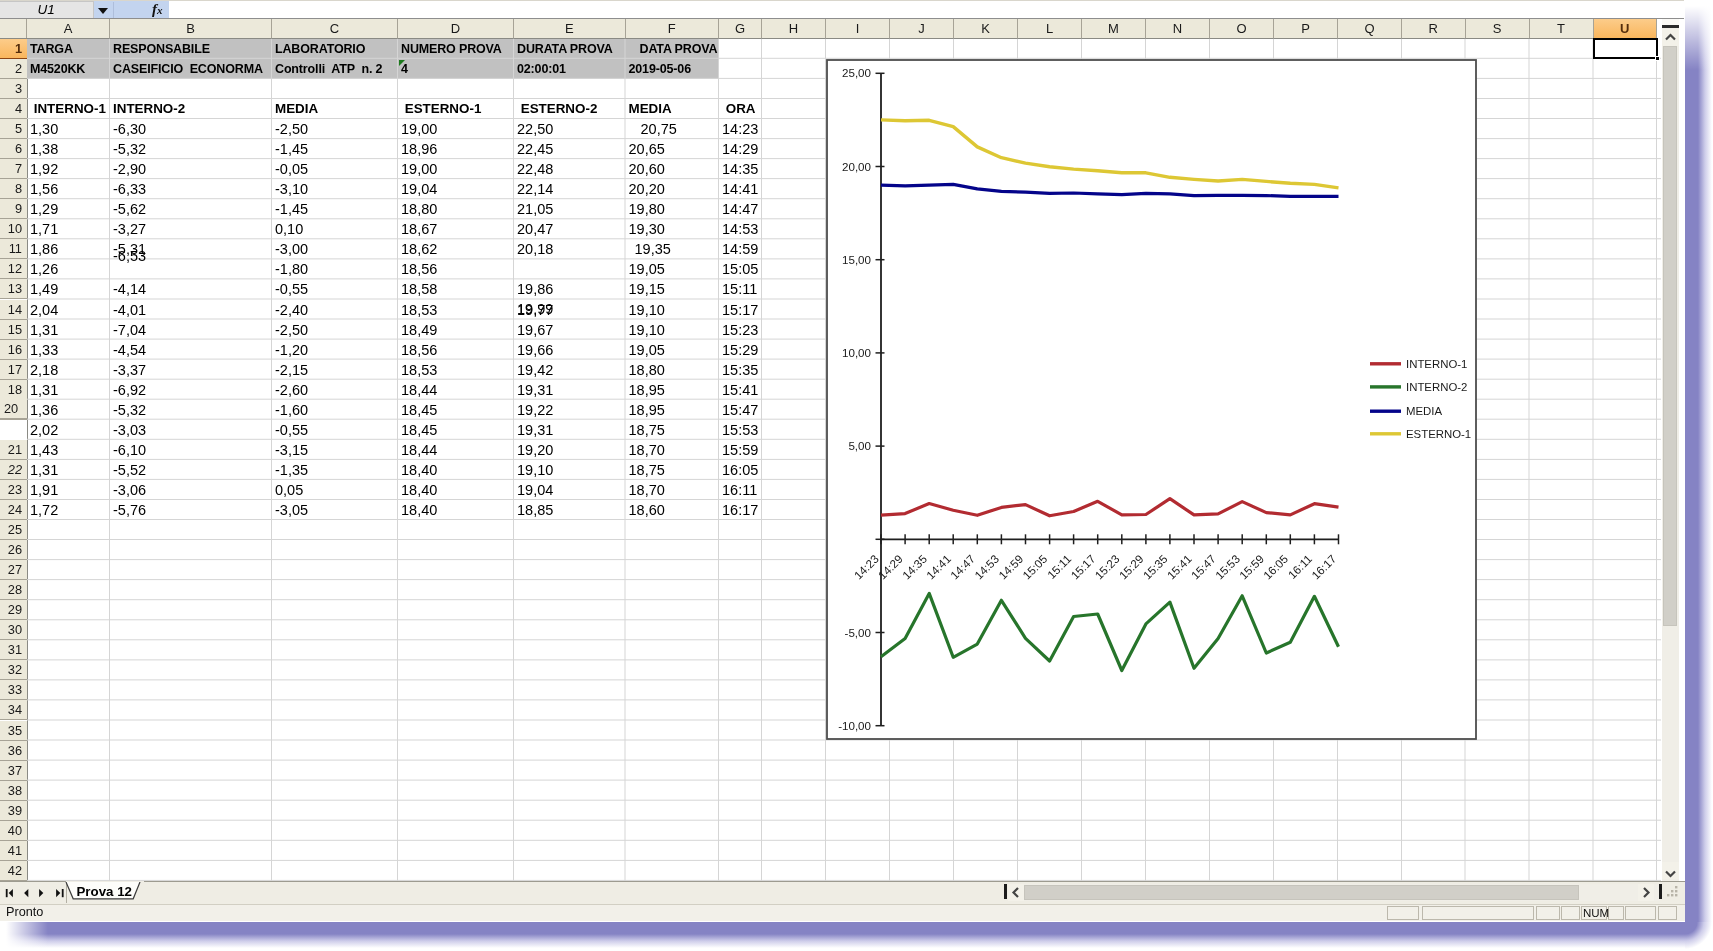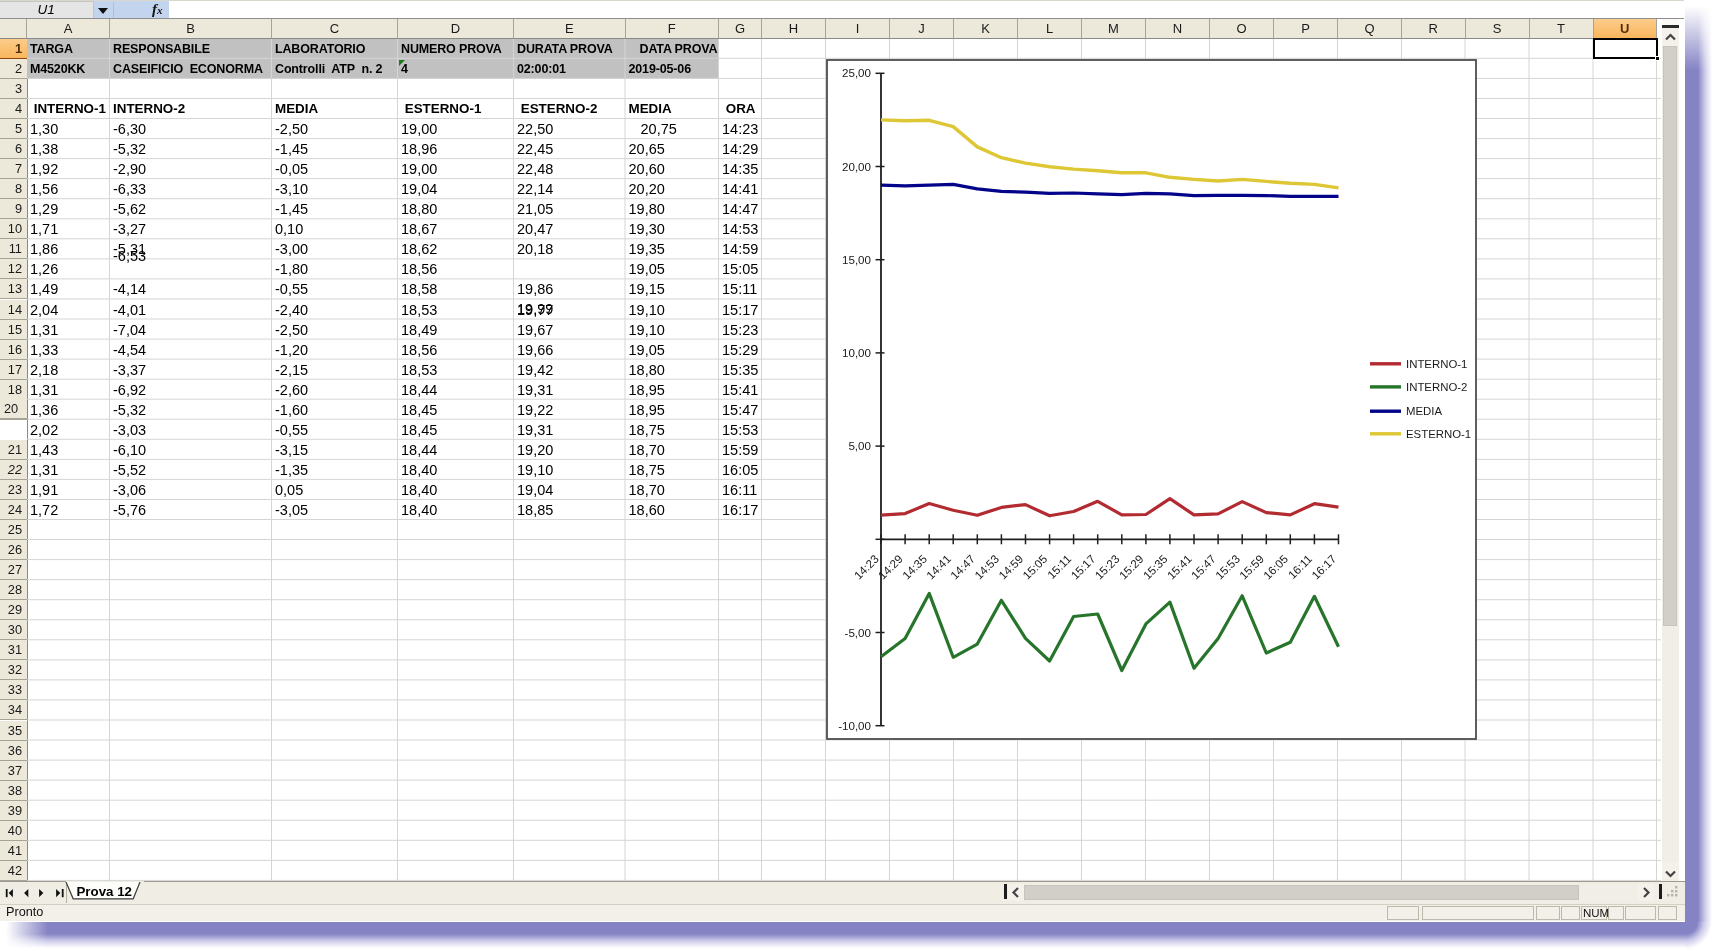--- a/index.html
+++ b/index.html
@@ -213,21 +213,21 @@
 <div class="cell d" style="left:272.0px;top:219.2px;width:126.0px;height:20.05px;line-height:20.05px;padding-left:3px;">0,10</div>
 <div class="cell d" style="left:398.0px;top:219.2px;width:116.0px;height:20.05px;line-height:20.05px;padding-left:3px;">18,67</div>
 <div class="cell d" style="left:514.0px;top:219.2px;width:111.5px;height:20.05px;line-height:20.05px;padding-left:3px;">20,47</div>
 <div class="cell d" style="left:625.5px;top:219.2px;width:93.5px;height:20.05px;line-height:20.05px;padding-left:3px;">19,30</div>
 <div class="cell d" style="left:719.0px;top:219.2px;width:43.0px;height:20.05px;line-height:20.05px;padding-left:3px;">14:53</div>
 <div class="cell d" style="left:27.0px;top:239.3px;width:83.0px;height:20.05px;line-height:20.05px;padding-left:3px;">1,86</div>
 <div class="cell d" style="left:110.0px;top:239.3px;width:162.0px;height:20.05px;line-height:20.05px;padding-left:3px;">-5,31</div>
 <div class="cell d" style="left:272.0px;top:239.3px;width:126.0px;height:20.05px;line-height:20.05px;padding-left:3px;">-3,00</div>
 <div class="cell d" style="left:398.0px;top:239.3px;width:116.0px;height:20.05px;line-height:20.05px;padding-left:3px;">18,62</div>
 <div class="cell d" style="left:514.0px;top:239.3px;width:111.5px;height:20.05px;line-height:20.05px;padding-left:3px;">20,18</div>
-<div class="cell d" style="left:625.5px;top:239.3px;width:110px;height:20.05px;line-height:20.05px;padding-left:3px;">19,35</div>
+<div class="cell d" style="left:625.5px;top:239.3px;width:110px;height:20.05px;line-height:20.05px;padding-left:9px;">19,35</div>
 <div class="cell d" style="left:719.0px;top:239.3px;width:43.0px;height:20.05px;line-height:20.05px;padding-left:3px;">14:59</div>
 <div class="cell d" style="left:27.0px;top:259.4px;width:101px;height:20.05px;line-height:20.05px;padding-left:3px;">1,26</div>
 <div class="cell d" style="left:110.0px;top:246px;width:162.0px;height:20.05px;line-height:20.05px;padding-left:3px;">-6,53</div>
 <div class="cell d" style="left:272.0px;top:259.4px;width:126.0px;height:20.05px;line-height:20.05px;padding-left:3px;">-1,80</div>
 <div class="cell d" style="left:398.0px;top:259.4px;width:116.0px;height:20.05px;line-height:20.05px;padding-left:3px;">18,56</div>
 <div class="cell d" style="left:514.0px;top:259.4px;width:111.5px;height:20.05px;line-height:20.05px;padding-left:3px;margin-top:40px;">19,99</div>
 <div class="cell d" style="left:625.5px;top:259.4px;width:93.5px;height:20.05px;line-height:20.05px;padding-left:3px;">19,05</div>
 <div class="cell d" style="left:719.0px;top:259.4px;width:43.0px;height:20.05px;line-height:20.05px;padding-left:3px;">15:05</div>
 <div class="cell d" style="left:27.0px;top:279.4px;width:83.0px;height:20.05px;line-height:20.05px;padding-left:3px;">1,49</div>
 <div class="cell d" style="left:110.0px;top:279.4px;width:162.0px;height:20.05px;line-height:20.05px;padding-left:3px;">-4,14</div>

